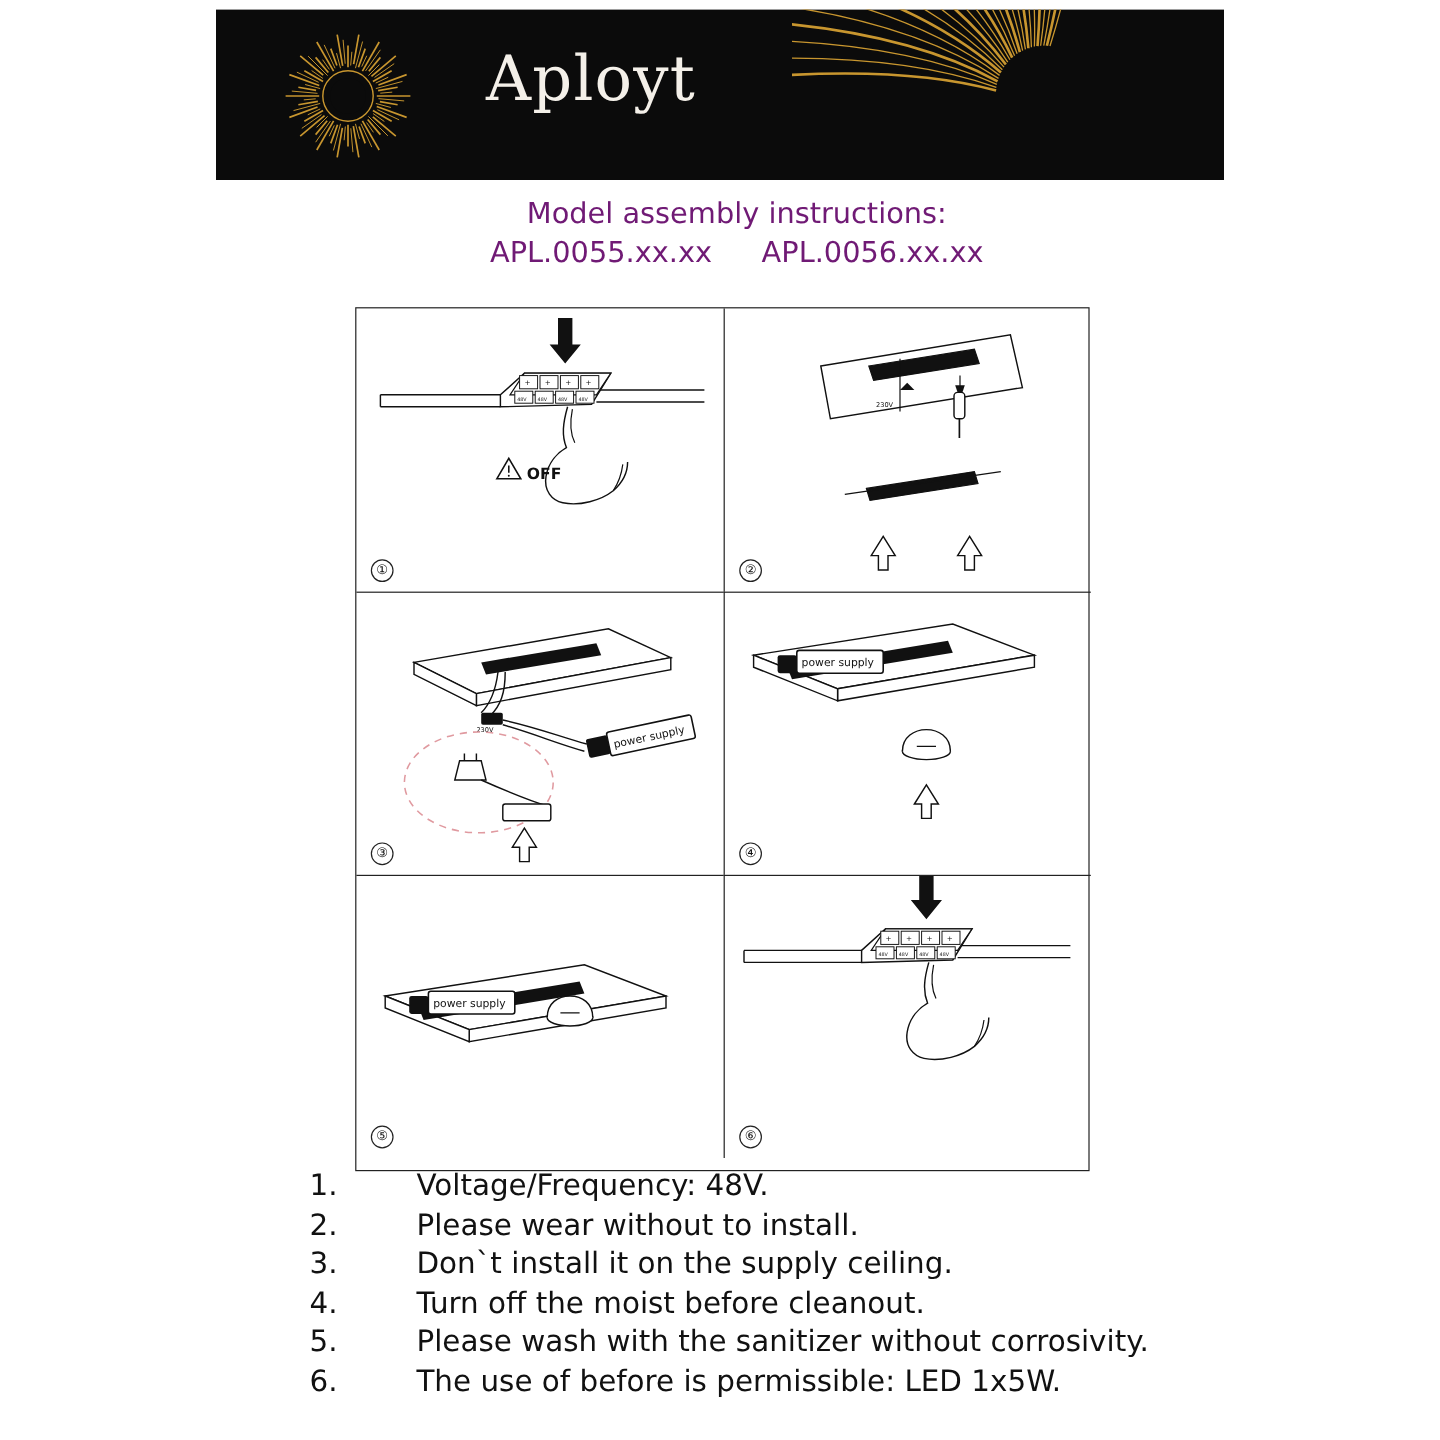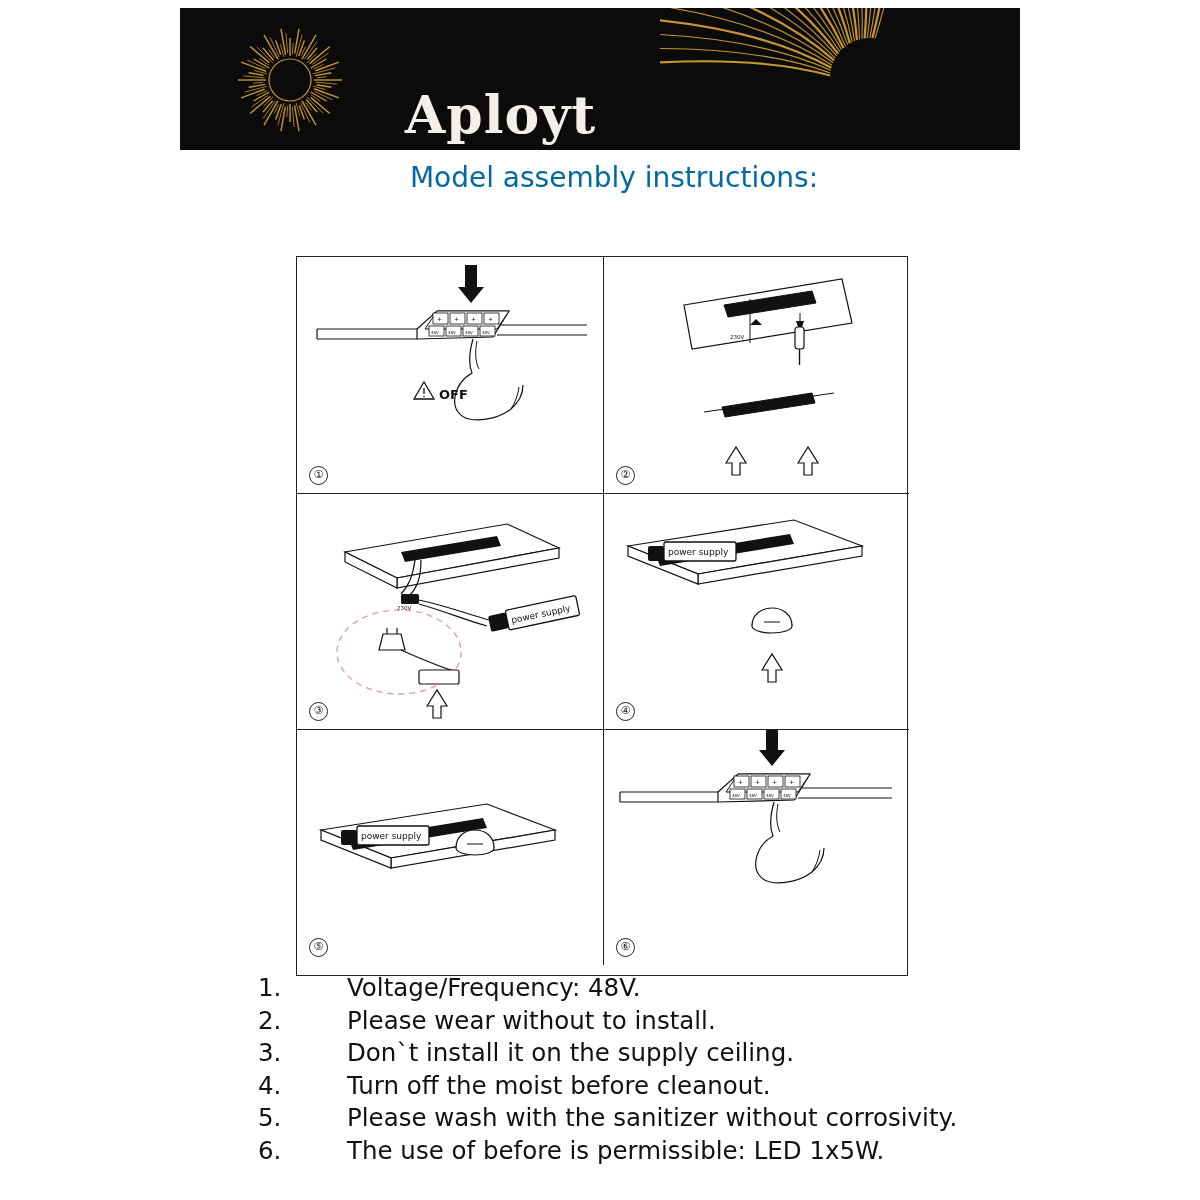--- a/index.html
+++ b/index.html
@@ -27,22 +27,21 @@
     overflow: hidden;
   }
   .brand {
     position: absolute;
     left: 225px;
     top: 28px;
     font-family: "DejaVu Serif", serif;
     font-size: 52px;
     letter-spacing: 1px;
     color: #f4f0e9;
-    font-weight: 700;
-    margin-top: 48px;
+    font-weight: 400;
   }
   .sunburst {
     position: absolute;
     left: 50px;
     top: 12px;
     width: 120px;
     height: 120px;
   }
   .rays-right {
     position: absolute;
@@ -54,22 +53,22 @@
 
   
   .title-block {
     position: absolute;
     left: 0;
     top: 162px;
     width: 1200px;
     text-align: center;
   }
   .title-line {
-    font-size: 28px;
-    color: #0369a1;
+    font-size: 24px;
+    color: #701a75;
     line-height: 32px;
     font-family: "DejaVu Sans", sans-serif;
     padding-left: 28px;
   }
   .title-codes span {
     display: inline-block;
   }
   .code-gap { width: 26px; }
 
   
@@ -246,20 +245,25 @@
         <path d="M212.4 170.1 Q240.1 61.2 223.9 -19.6" stroke-width="2.2"></path>
         <path d="M215.0 170.3 Q248.9 62.1 238.8 -18.2" stroke-width="1.1"></path>
       </g>
   </svg>
 
   <div class="brand">Aployt</div>
 </div>
 
 <div class="title-block">
   <div class="title-line">Model assembly instructions:</div>
+  <div class="title-line title-codes">
+    <span>APL.0055.xx.xx</span>
+    <span class="code-gap">&nbsp;</span>
+    <span>APL.0056.xx.xx</span>
+  </div>
 </div>
 
 <div class="grid">
 
   <div class="cell c1">
     <svg width="306" height="236" viewBox="0 0 306 236">
 
       <line x1="20" y1="72" x2="128" y2="72" stroke="#111" stroke-width="1.2"></line>
       <line x1="20" y1="82" x2="120" y2="82" stroke="#111" stroke-width="1.2"></line>
       <line x1="20" y1="72" x2="20" y2="82" stroke="#111" stroke-width="1.2"></line>

